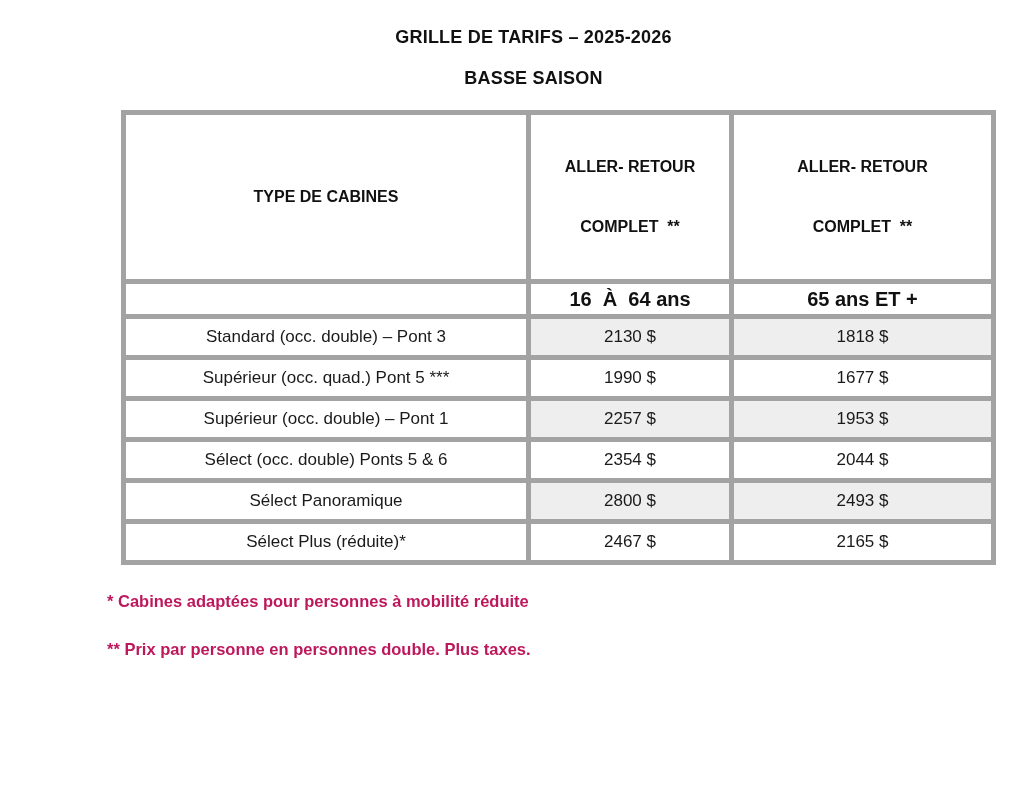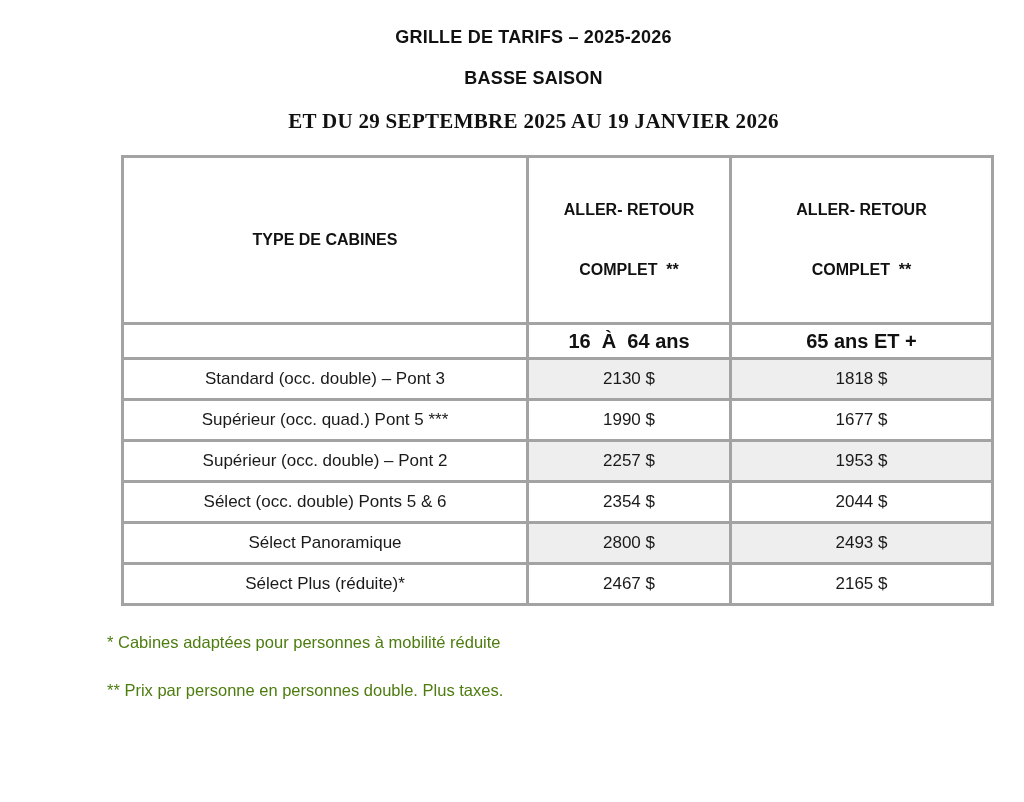--- a/index.html
+++ b/index.html
@@ -34,21 +34,21 @@
   }
   
   table.tariff {
     border-collapse: collapse;
     table-layout: fixed;
     margin: 21px 0 0 78px;
     width: 870px;
     border: 2px solid #333333;
   }
   table.tariff th, table.tariff td {
-    border: 3px solid #a3a3a3;
+    border: 5px solid #a3a3a3;
     text-align: center;
     vertical-align: middle;
     padding: 2px 6px;
   }
   col.c1 { width: 405px; }
   col.c2 { width: 203px; }
   col.c3 { width: 262px; }
   tr.header-main th {
     height: 56px;
     font-size: 16px;
@@ -67,36 +67,35 @@
     height: 41px;
     font-size: 17px;
     font-weight: normal;
     color: #1a1a1a;
   }
   
   tbody tr:nth-child(odd) td.fare { background: #eeeeee; }
   
   .notes { margin: 27px 0 0 64px; }
   .footnote {
-    font-weight: normal;
+    font-weight: bold;
     font-size: 16.5px;
     line-height: 19px;
     margin-bottom: 29px;
-    color: #4d7c0f;
+    color: #be185d;
   }
 </style>
 </head>
 <body>
 
 <div class="page">
 
   <header class="titles">
     <div class="title-line">GRILLE DE TARIFS – 2025-2026</div>
     <div class="title-line">BASSE SAISON</div>
-    <div class="title-line serif">ET DU 29 SEPTEMBRE 2025 AU 19 JANVIER 2026</div>
   </header>
 
   <table class="tariff">
     <colgroup>
       <col class="c1">
         <col class="c2">
         <col class="c3">
     </colgroup>
     <thead>
       <tr class="header-main">
@@ -121,21 +120,21 @@
         <td>Standard (occ. double) – Pont 3</td>
         <td class="fare">2130 $</td>
         <td class="fare">1818 $</td>
       </tr>
       <tr>
         <td>Supérieur (occ. quad.) Pont 5 ***</td>
         <td class="fare">1990 $</td>
         <td class="fare">1677 $</td>
       </tr>
       <tr>
-        <td>Supérieur (occ. double) – Pont 2</td>
+        <td>Supérieur (occ. double) – Pont 1</td>
         <td class="fare">2257 $</td>
         <td class="fare">1953 $</td>
       </tr>
       <tr>
         <td>Sélect (occ. double) Ponts 5 &amp; 6</td>
         <td class="fare">2354 $</td>
         <td class="fare">2044 $</td>
       </tr>
       <tr>
         <td>Sélect Panoramique</td>

